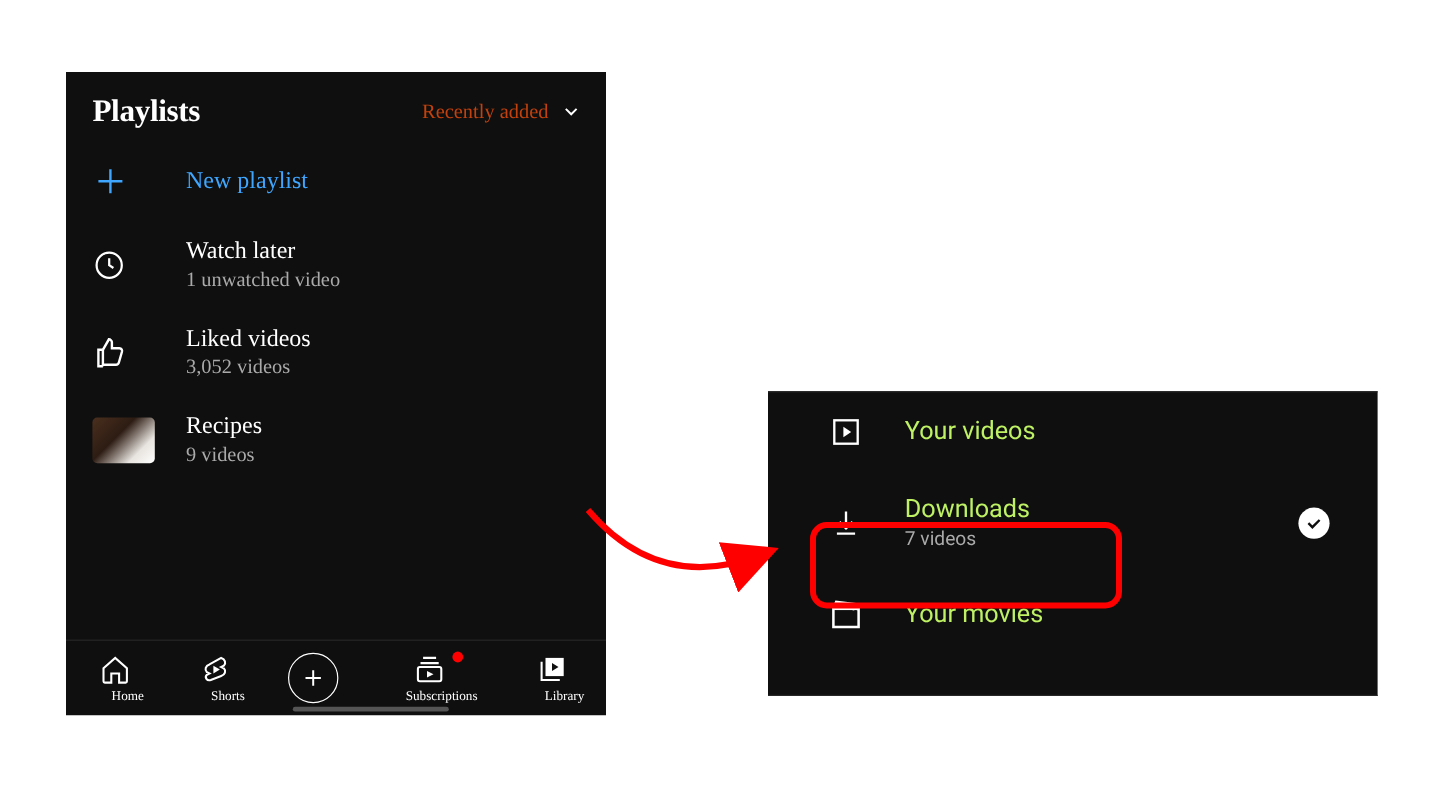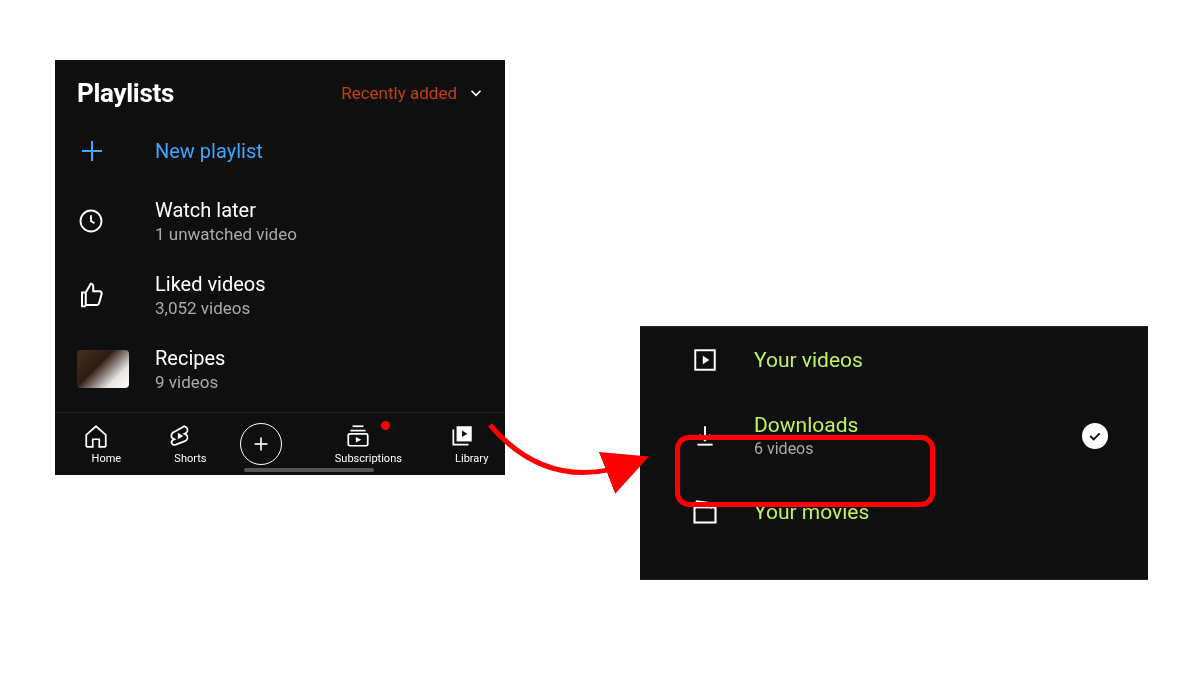--- a/index.html
+++ b/index.html
@@ -13,22 +13,23 @@
   .panel {
     position: absolute;
     background: #0f0f0f;
     color: #ffffff;
   }
   
   .panel-left {
     left: 55px;
     top: 60px;
     width: 450px;
-    height: 415px;
+    height: 536px;
     overflow: hidden;
+    font-family: Liberation Serif, serif;
   }
   .pl-header {
     display: flex;
     justify-content: space-between;
     align-items: center;
     padding: 18px 20px 10px 22px;
   }
   .pl-title {
     font-size: 26px;
     font-weight: 700;
@@ -331,21 +332,21 @@
   <div class="r-row">
     <div class="icon-slot">
       <svg width="26" height="26" viewBox="0 0 24 24" fill="none" stroke="#ffffff" stroke-width="1.8">
           <line x1="12" y1="3" x2="12" y2="15"></line>
           <polyline points="7 11 12 16 17 11"></polyline>
           <line x1="5" y1="20" x2="19" y2="20"></line>
         </svg>
     </div>
     <div class="text-slot">
       <div class="primary">Downloads</div>
-      <div class="secondary">6 videos</div>
+      <div class="secondary">7 videos</div>
     </div>
     <div class="check-badge">
       <svg width="16" height="16" viewBox="0 0 24 24" fill="none" stroke="#0f0f0f" stroke-width="3">
           <polyline points="5 12 10 17 19 8"></polyline>
         </svg>
     </div>
   </div>
 
   <div class="r-row">
     <div class="icon-slot">

